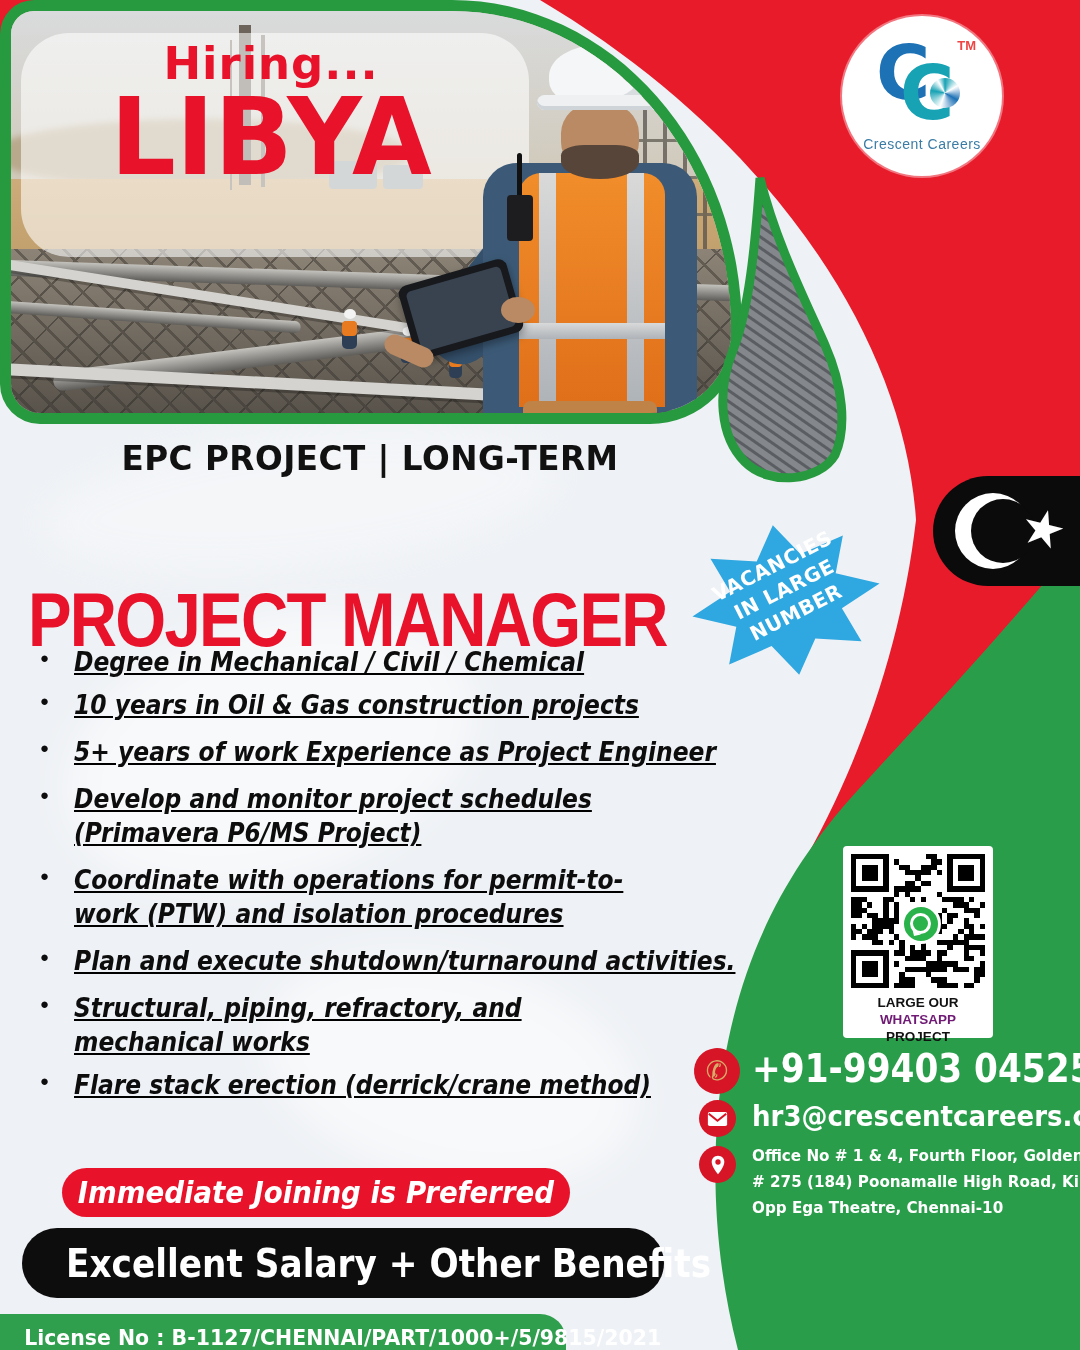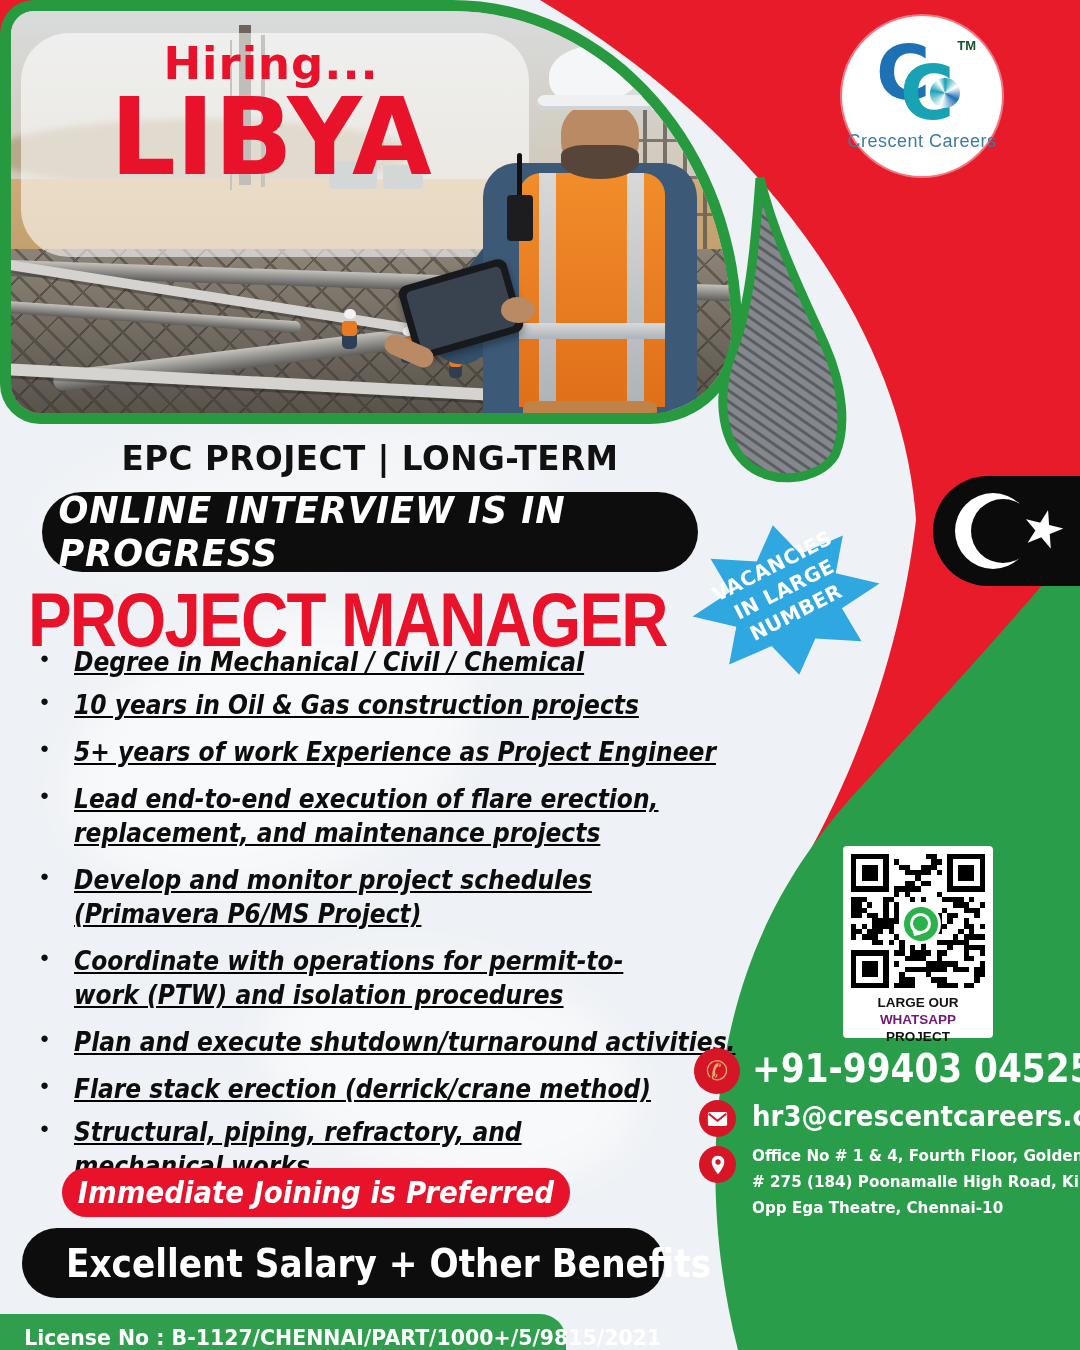--- a/index.html
+++ b/index.html
@@ -78,22 +78,22 @@
   
   .teardrop{position:absolute;left:696px;top:168px;z-index:3;}
 
   
   .logo-circle{position:absolute;left:842px;top:16px;width:160px;height:160px;background:#fff;border-radius:50%;z-index:4;box-shadow:0 0 0 2px rgba(255,255,255,.4);}
   .mono{position:absolute;font-family:"DejaVu Sans",sans-serif;font-weight:800;}
   .monoC1{left:34px;top:14px;font-size:74px;color:#1d71b5;}
   .monoC2{left:58px;top:34px;font-size:74px;color:#18a3b5;}
   .swirl{position:absolute;left:88px;top:62px;width:30px;height:30px;border-radius:50%;
      background:conic-gradient(#17a2b4,#ffffff 60deg,#1d71b5 120deg,#ffffff 200deg,#17a2b4 280deg,#ffffff 330deg,#17a2b4);}
-  .tm{position:absolute;right:26px;top:22px;font-size:13px;color:#14532d;font-weight:700;}
-  .logo-name{position:absolute;left:0;bottom:24px;width:100%;text-align:center;color:#3a7ca5;font-size:18px;letter-spacing:.5px;}
+  .tm{position:absolute;right:26px;top:22px;font-size:13px;color:#ef4444;font-weight:700;}
+  .logo-name{position:absolute;left:0;bottom:24px;width:100%;text-align:center;color:#3a7ca5;font-size:14px;letter-spacing:.5px;}
 
   
   .flag{position:absolute;left:933px;top:476px;width:170px;height:110px;background:#0b0b0b;border-radius:55px 0 0 55px;z-index:3;overflow:hidden;}
   .cres1{position:absolute;left:22px;top:17px;width:76px;height:76px;background:#fff;border-radius:50%;}
   .cres2{position:absolute;left:38px;top:23px;width:64px;height:64px;background:#0b0b0b;border-radius:50%;}
   .star{position:absolute;left:88px;top:24px;color:#fff;font-size:50px;transform:rotate(14deg);font-family:"DejaVu Sans",sans-serif;}
 
   
   .epc{position:absolute;left:0;top:438px;width:740px;text-align:center;z-index:2;
      font-size:34px;font-weight:900;color:#111;letter-spacing:.5px;transform:scaleX(.96);font-family:"DejaVu Sans",sans-serif;}
@@ -237,23 +237,20 @@
     <div class="logo-name">Crescent Careers</div>
   </div>
 
   <div class="flag">
     <div class="cres1"></div>
     <div class="cres2"></div>
     <div class="star">★</div>
   </div>
 
   <div class="epc">EPC PROJECT | LONG-TERM</div>
-  <div class="status-pill">
-    <span>ONLINE INTERVIEW IS IN PROGRESS</span>
-  </div>
   <div class="job-title">PROJECT MANAGER</div>
 
   <div class="burst">
     <svg width="200" height="160" viewBox="0 0 200 160">
       <polygon fill="#2fa7e0" points="195,80 153.6,97.8 167.2,133.7 122.2,122.9 100,156 77.8,122.9 32.8,133.7 46.4,97.8 5,80 46.4,62.2 32.8,26.3 77.8,37.1 100,4 122.2,37.1 167.2,26.3 153.6,62.2"></polygon>
     </svg>
     <div class="burst-text">
       <div>VACANCIES</div>
       <div>IN LARGE</div>
       <div>NUMBER</div>
@@ -263,42 +260,38 @@
   <ul class="reqs">
     <li>
         <span class="ln">Degree in Mechanical / Civil / Chemical</span>
       </li>
     <li class="gap">
         <span class="ln">10 years in Oil &amp; Gas construction projects</span>
       </li>
     <li class="gap">
         <span class="ln">5+  years of work Experience as Project Engineer</span>
       </li>
-    <li class="gap">
-      <span class="ln">Lead end-to-end execution of flare erection,</span>
-      <span class="ln">replacement, and maintenance projects</span>
-    </li>
     <li class="gap">
       <span class="ln">Develop and monitor project schedules</span>
       <span class="ln">(Primavera P6/MS Project)</span>
     </li>
     <li class="gap">
       <span class="ln">Coordinate with operations for permit-to-</span>
       <span class="ln">work (PTW) and isolation procedures</span>
     </li>
     <li class="gap">
         <span class="ln">Plan and execute shutdown/turnaround activities.</span>
       </li>
     <li>
-        <span class="ln">Flare stack erection (derrick/crane method)</span>
-      </li>
-    <li>
       <span class="ln">Structural, piping, refractory, and</span>
       <span class="ln">mechanical works</span>
     </li>
+    <li>
+        <span class="ln">Flare stack erection (derrick/crane method)</span>
+      </li>
   </ul>
 
   <div class="join-pill">
     <span>Immediate Joining is Preferred</span>
   </div>
   <div class="salary-pill">
     <span>Excellent Salary + Other Benefits</span>
   </div>
   <div class="license">
     <span>License No : B-1127/CHENNAI/PART/1000+/5/9815/2021</span>

